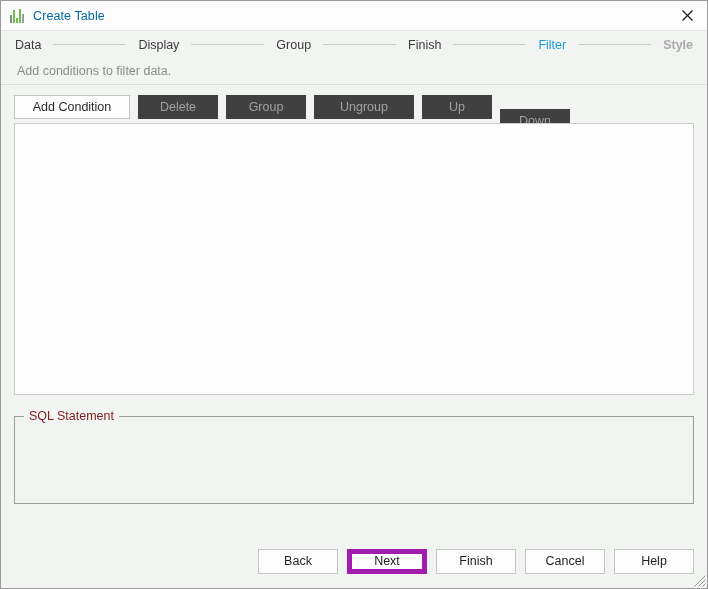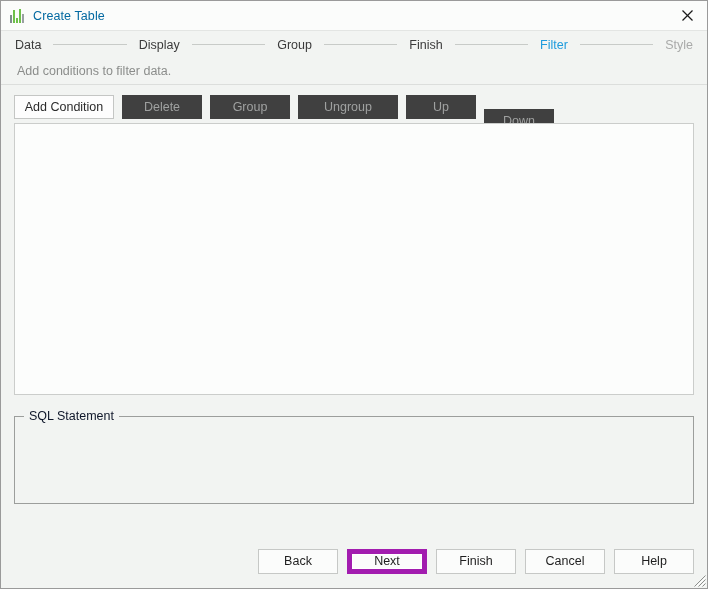--- a/index.html
+++ b/index.html
@@ -93,21 +93,21 @@
     font-size: 12.5px;
     font-weight: normal;
     color: #3b3b3b;
     white-space: nowrap;
   }
   .step-label.active {
     color: #1e9bdd;
   }
   .step-label.disabled {
     color: #a9aaa9;
-    font-weight: normal;
+    font-weight: bold;
   }
   .step-sep {
     flex: 1 1 auto;
     height: 1px;
     background: #c8cbc8;
     margin: 0 12px;
     min-width: 22px;
   }
 
   
@@ -163,21 +163,21 @@
     padding: 0 10px;
     cursor: default;
     user-select: none;
   }
   .tb-button.enabled {
     border: 1px solid #c4c6c4;
     background: #fdfdfd;
     color: #2b2b2b;
     cursor: pointer;
   }
-  .tb-button.w-add   { width: 100px; padding: 0; }
+  .tb-button.w-add   { width: 116px; padding: 0; }
   .tb-button.w-del   { width: 80px;  padding: 0; }
   .tb-button.w-grp   { width: 80px;  padding: 0; }
   .tb-button.w-ungrp { width: 100px; padding: 0; }
   .tb-button.w-up    { width: 70px;  padding: 0; }
   .tb-button.w-down  { width: 70px;  padding: 0; margin-top: 28px; }
 
   
   #conditions-list {
     flex: 0 0 auto;
     height: 272px;
@@ -204,21 +204,21 @@
     box-sizing: border-box;
     background: transparent;
   }
   #sql-legend {
     position: absolute;
     left: 10px;
     top: 0px;
     background: #f2f4f2;
     padding: 0 5px;
     font-size: 12.5px;
-    color: #0f172a;
+    color: #7f1d1d;
     line-height: 14px;
     z-index: 2;
   }
   #sql-text {
     position: absolute;
     left: 8px;
     right: 8px;
     top: 22px;
     bottom: 6px;
     font-size: 12.5px;

